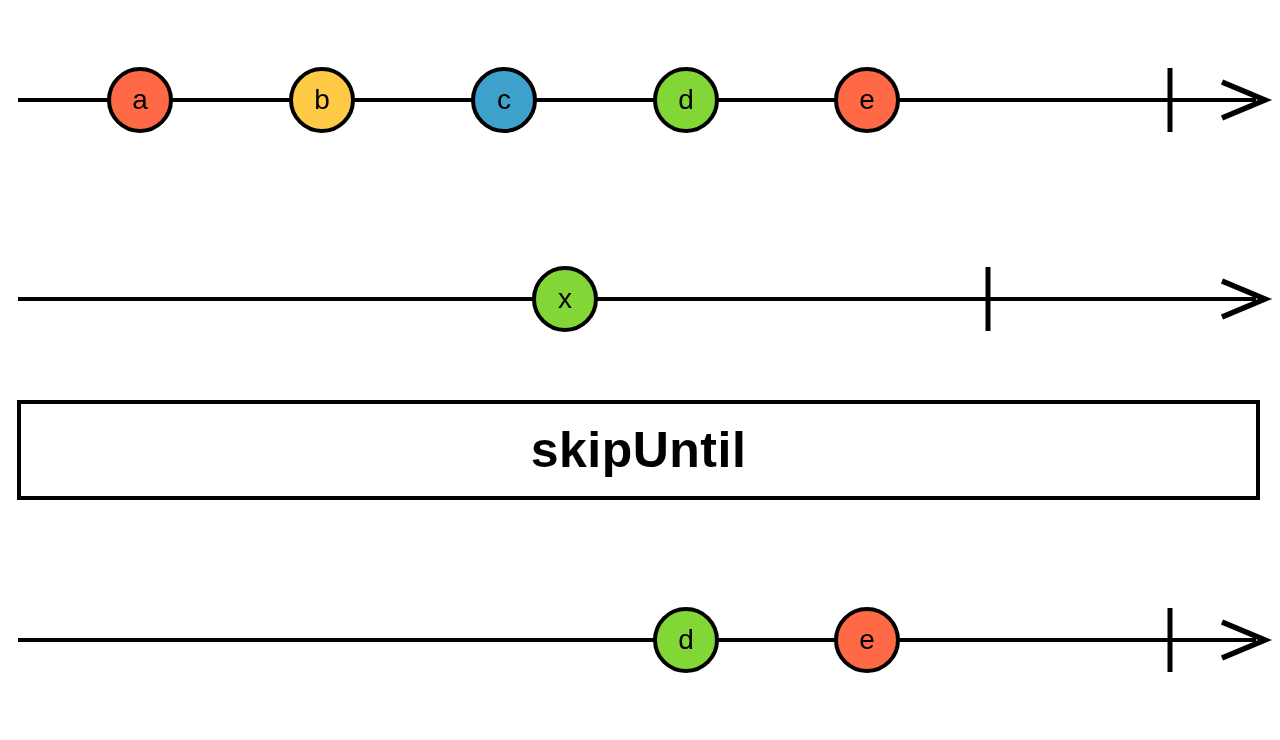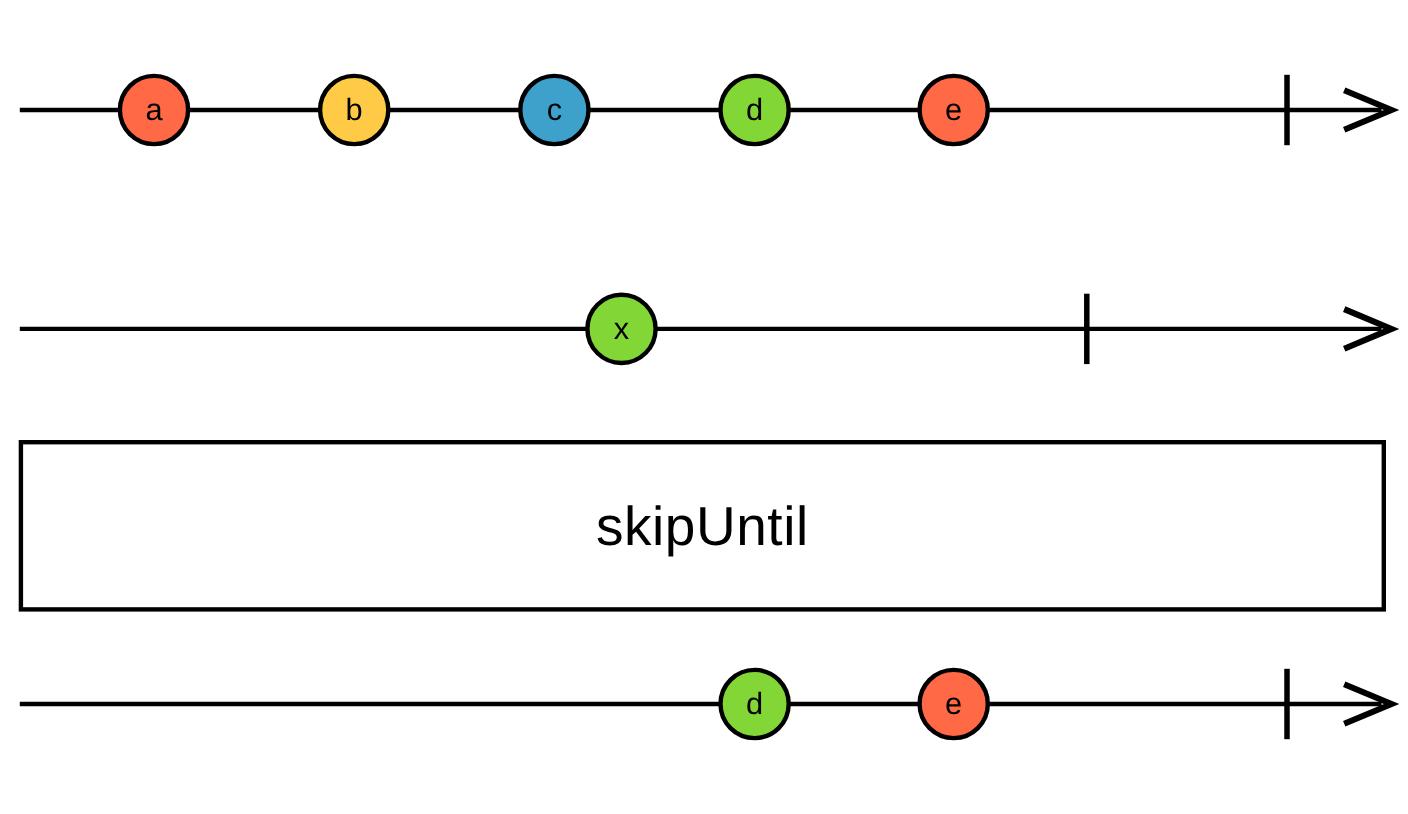--- a/index.html
+++ b/index.html
@@ -78,16 +78,16 @@
       <div class="marble" style="left: 107px; top: 67px; background: rgb(255, 105, 70);">a</div>
       <div class="marble" style="left: 289px; top: 67px; background: rgb(255, 203, 70);">b</div>
       <div class="marble" style="left: 471px; top: 67px; background: rgb(62, 161, 203);">c</div>
       <div class="marble" style="left: 653px; top: 67px; background: rgb(130, 215, 54);">d</div>
       <div class="marble" style="left: 834px; top: 67px; background: rgb(255, 105, 70);">e</div>
       <div class="marble" style="left: 532px; top: 266px; background: rgb(130, 215, 54);">x</div>
       <div class="marble" style="left: 653px; top: 607px; background: rgb(130, 215, 54);">d</div>
       <div class="marble" style="left: 834px; top: 607px; background: rgb(255, 105, 70);">e</div>
     </div>
 
-  <div id="operator-box" style="left: 17px; top: 400px; width: 1243px; height: 156px;">
+  <div id="operator-box" style="left: 17px; top: 400px; width: 1243px; height: 100px; font-weight: bold;">
     <span>skipUntil</span>
   </div>
 </div>
 
 </body></html>

